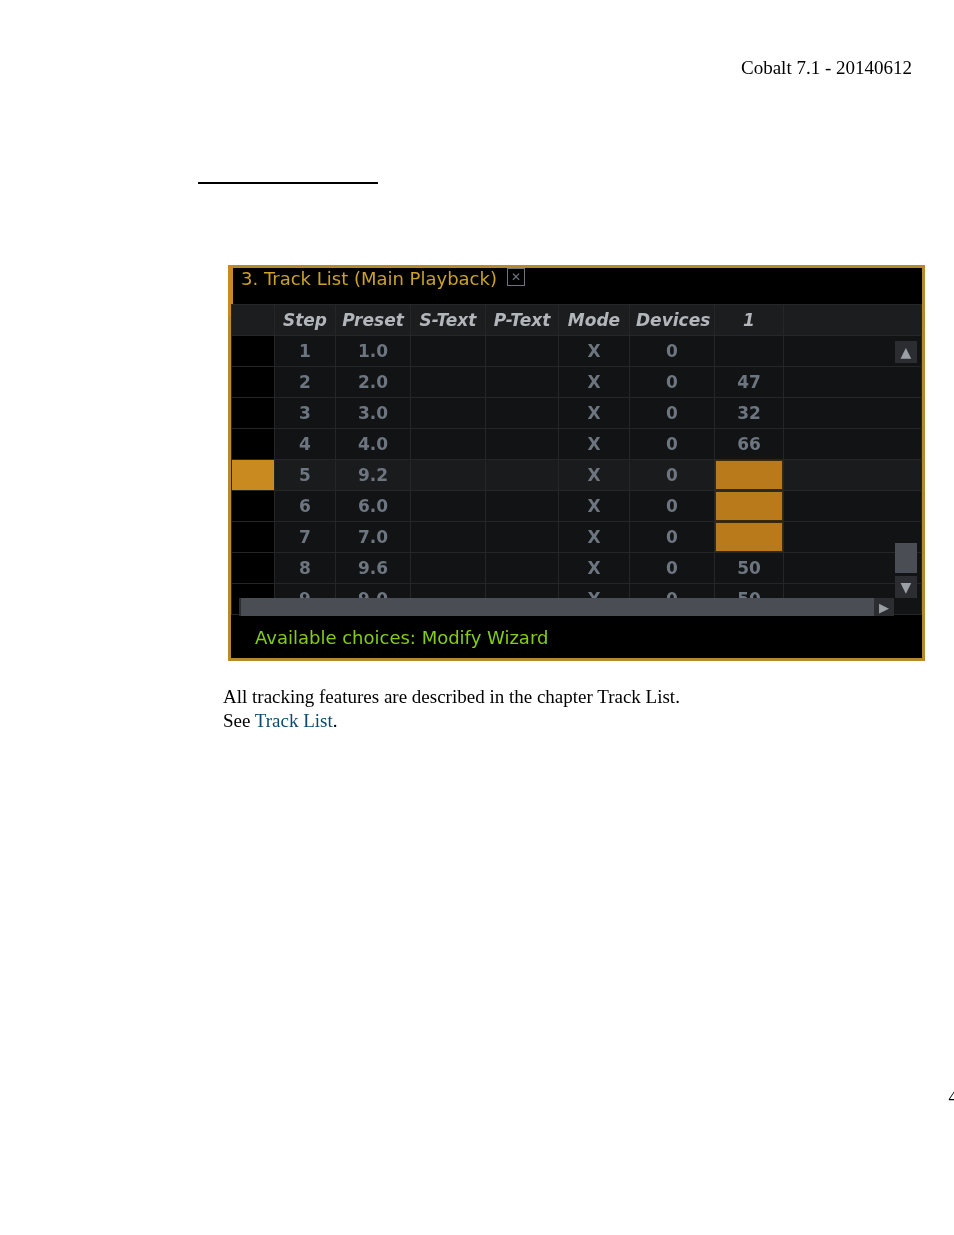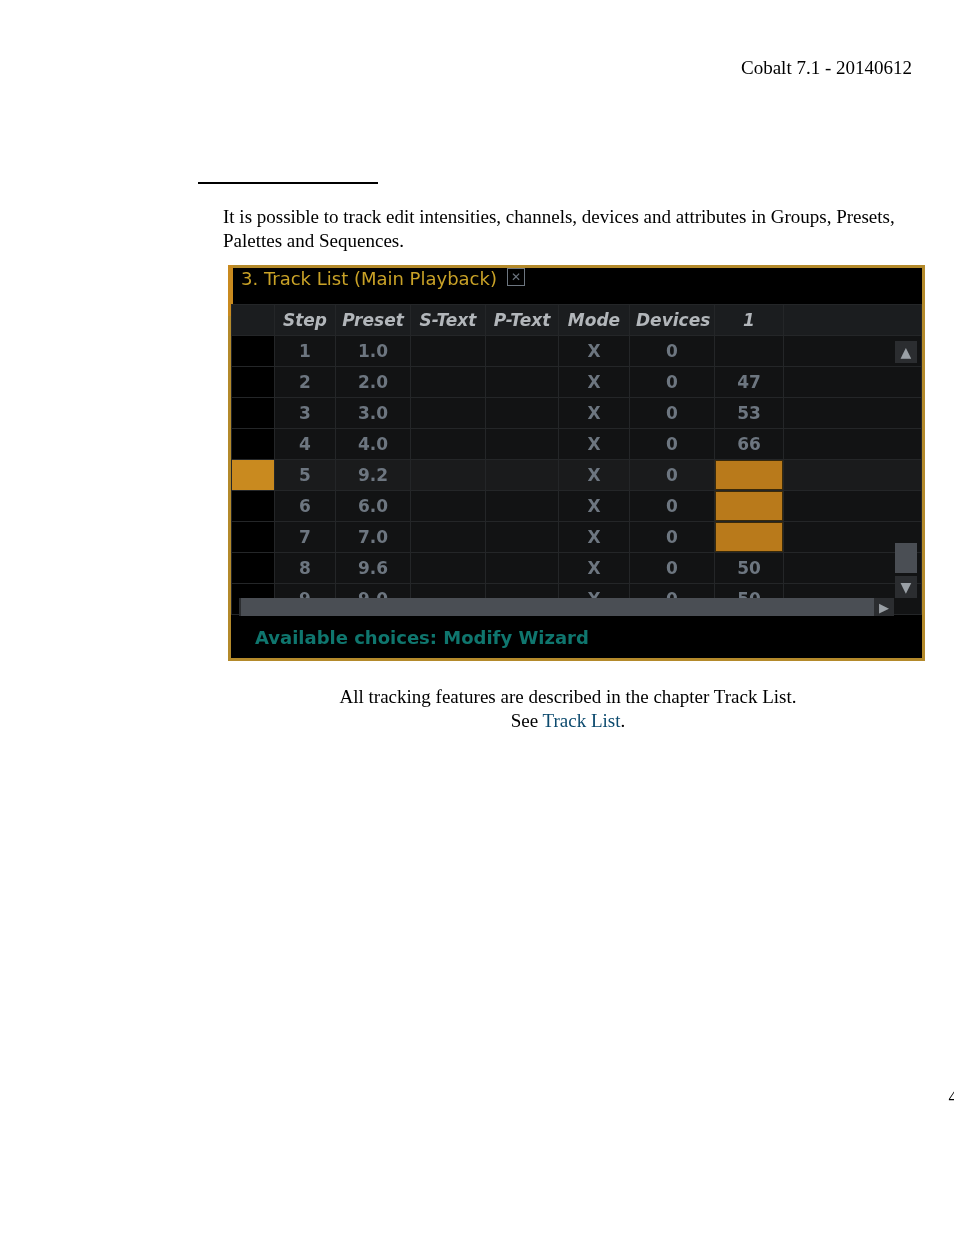--- a/index.html
+++ b/index.html
@@ -181,33 +181,32 @@
     justify-content: center;
     font-size: 13px;
   }
   .hscroll-left { left: 8px; }
   .hscroll-right { right: 28px; }
 
   .footer-msg {
     position: absolute;
     left: 24px;
     bottom: 10px;
-    color: #0f766e;
+    color: #84cc16;
     font-size: 18px;
-    font-weight: 700;
+    font-weight: 400;
   }
 
   .follow-para {
     position: absolute;
     top: 685px;
     left: 200px;
     width: 690px;
     font-size: 19px;
     line-height: 1.25;
-    text-align: center;
   }
   .link {
     color: #0c4a6e;
     cursor: pointer;
   }
   .page-num {
     position: absolute;
     bottom: 127px;
     left: 0;
     right: 0;
@@ -215,21 +214,20 @@
     font-size: 19px;
   }
 </style>
 </head>
 <body>
 
 <div class="page">
   <div class="header-text">Cobalt 7.1 - 20140612</div>
   <div class="hr-line"></div>
 
-  <div class="intro-para">It is possible to track edit intensities, channels, devices and attributes in Groups, Presets, Palettes and Sequences.</div>
 
   <div class="screenshot">
     <div class="titlebar">
       <div class="orange-strip"></div>
       <span class="title-label">3. Track List (Main Playback)</span>
       <span class="close-icon">✕</span>
     </div>
 
     <div class="table-wrap">
       <table class="tracks">
@@ -270,21 +268,21 @@
               <td class="col-rest"></td>
             </tr>
             <tr>
               <td class="col-marker row-marker"></td>
               <td class="col-step">3</td>
               <td class="col-preset">3.0</td>
               <td class="col-stext"></td>
               <td class="col-ptext"></td>
               <td class="col-mode">X</td>
               <td class="col-devices">0</td>
-              <td class="col-val val-white">53</td>
+              <td class="col-val val-white">32</td>
               <td class="col-rest"></td>
             </tr>
             <tr>
               <td class="col-marker row-marker"></td>
               <td class="col-step">4</td>
               <td class="col-preset">4.0</td>
               <td class="col-stext"></td>
               <td class="col-ptext"></td>
               <td class="col-mode">X</td>
               <td class="col-devices">0</td>

